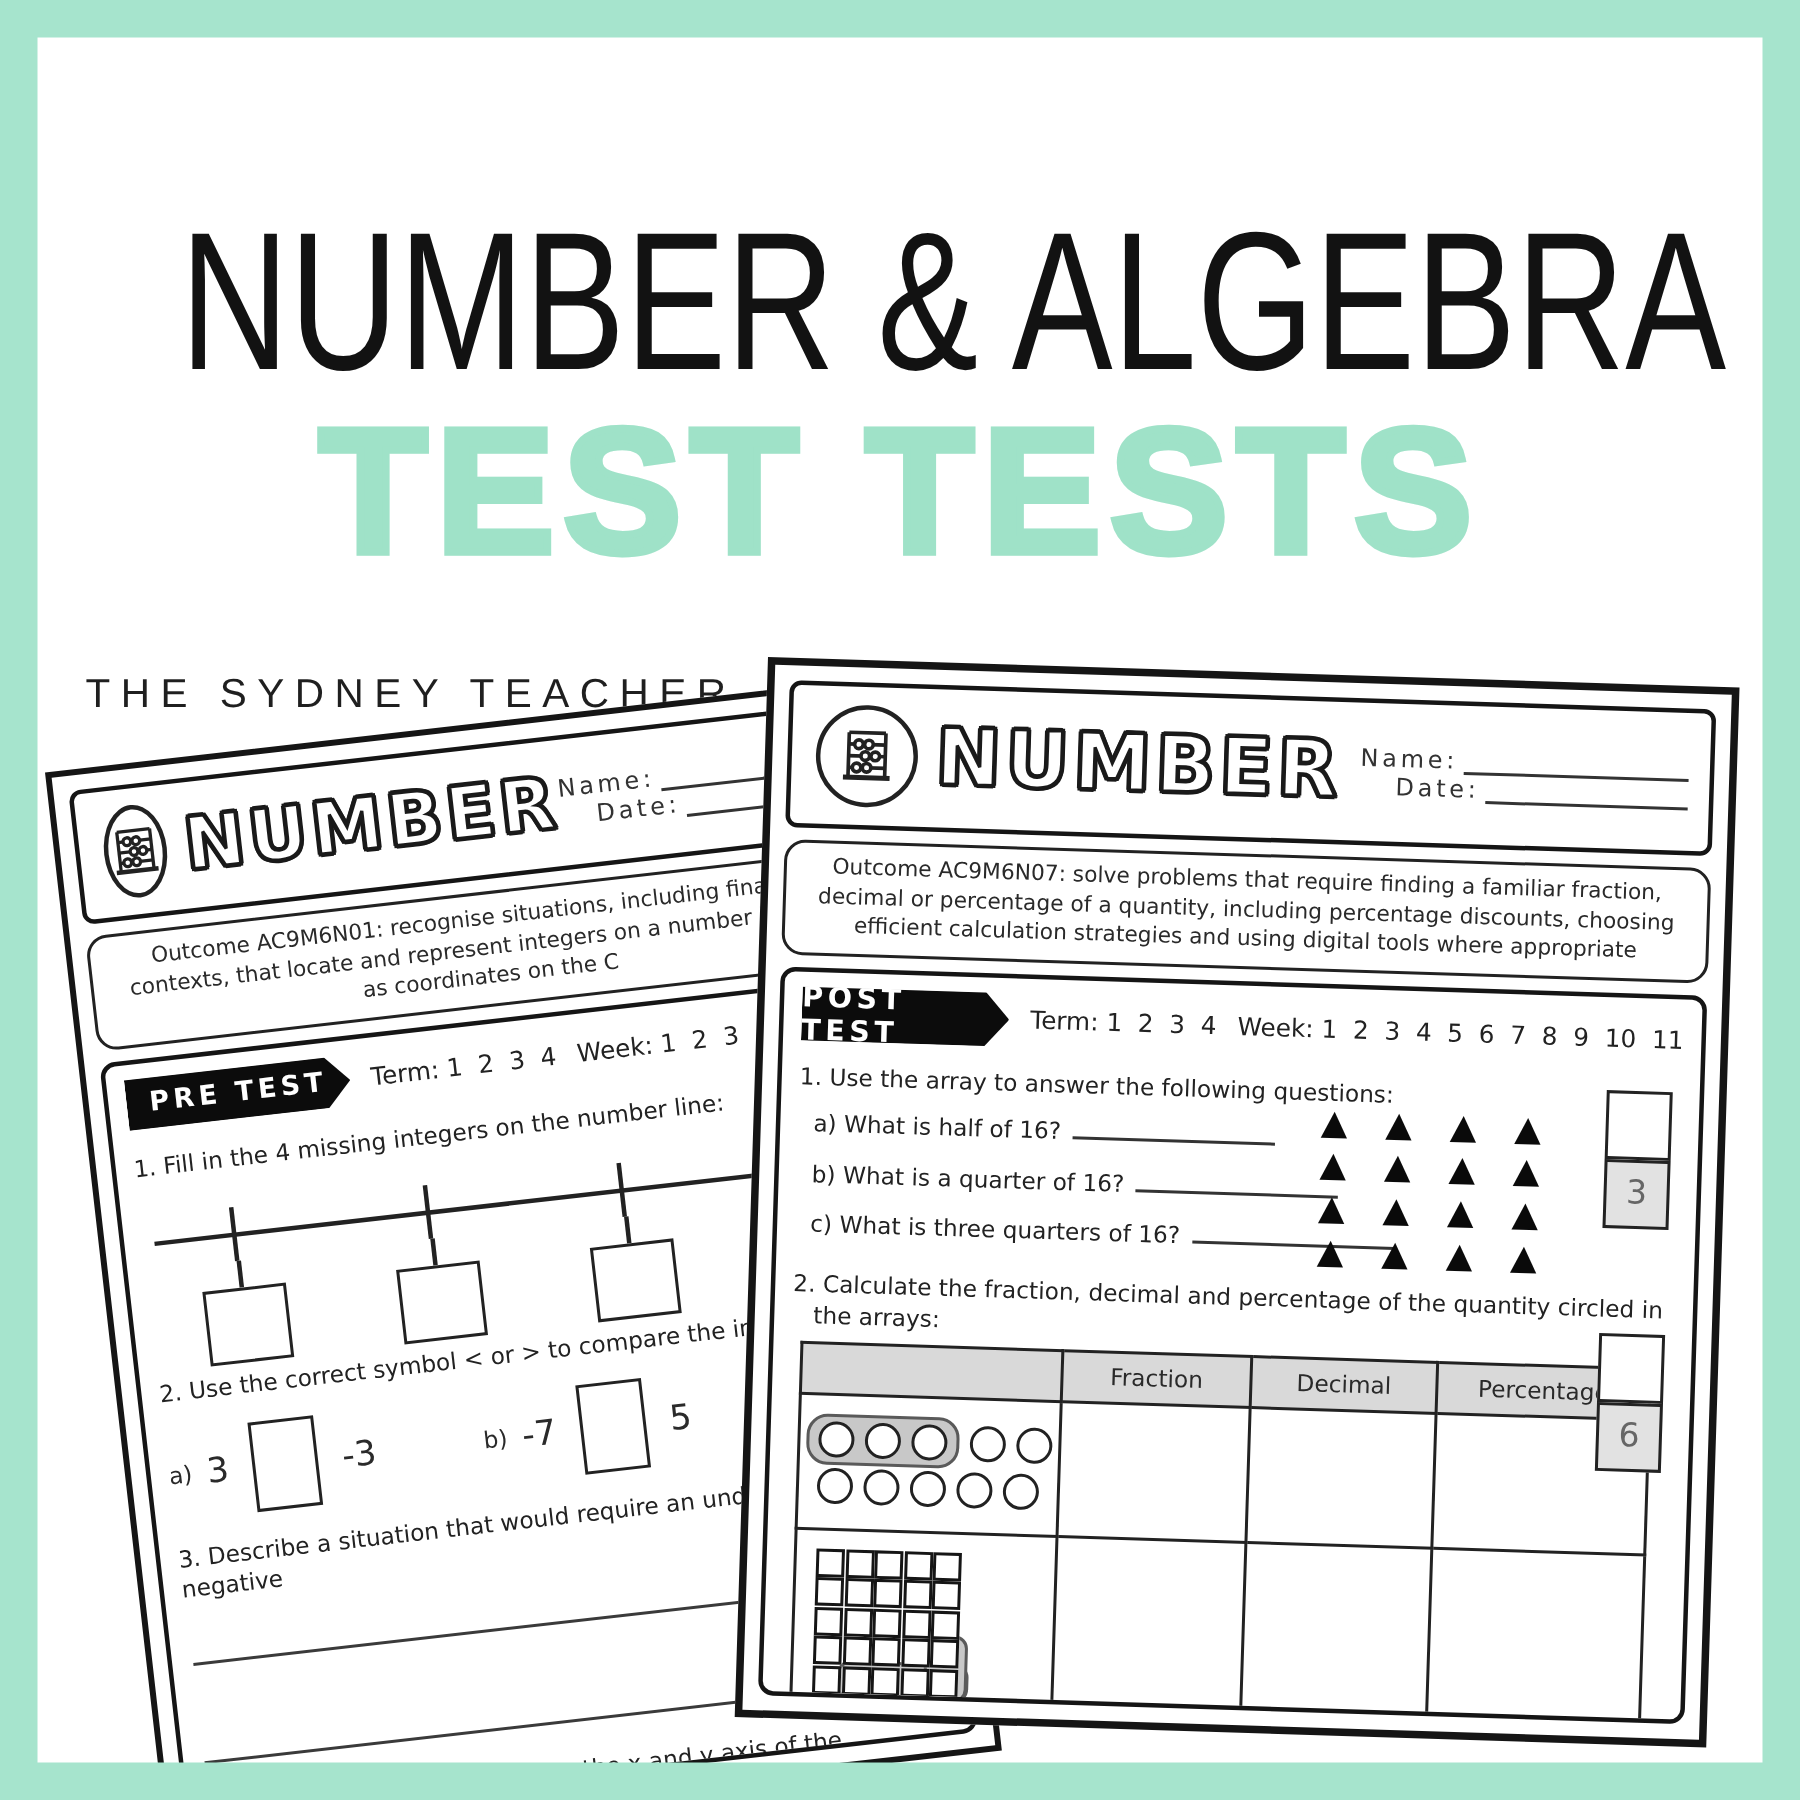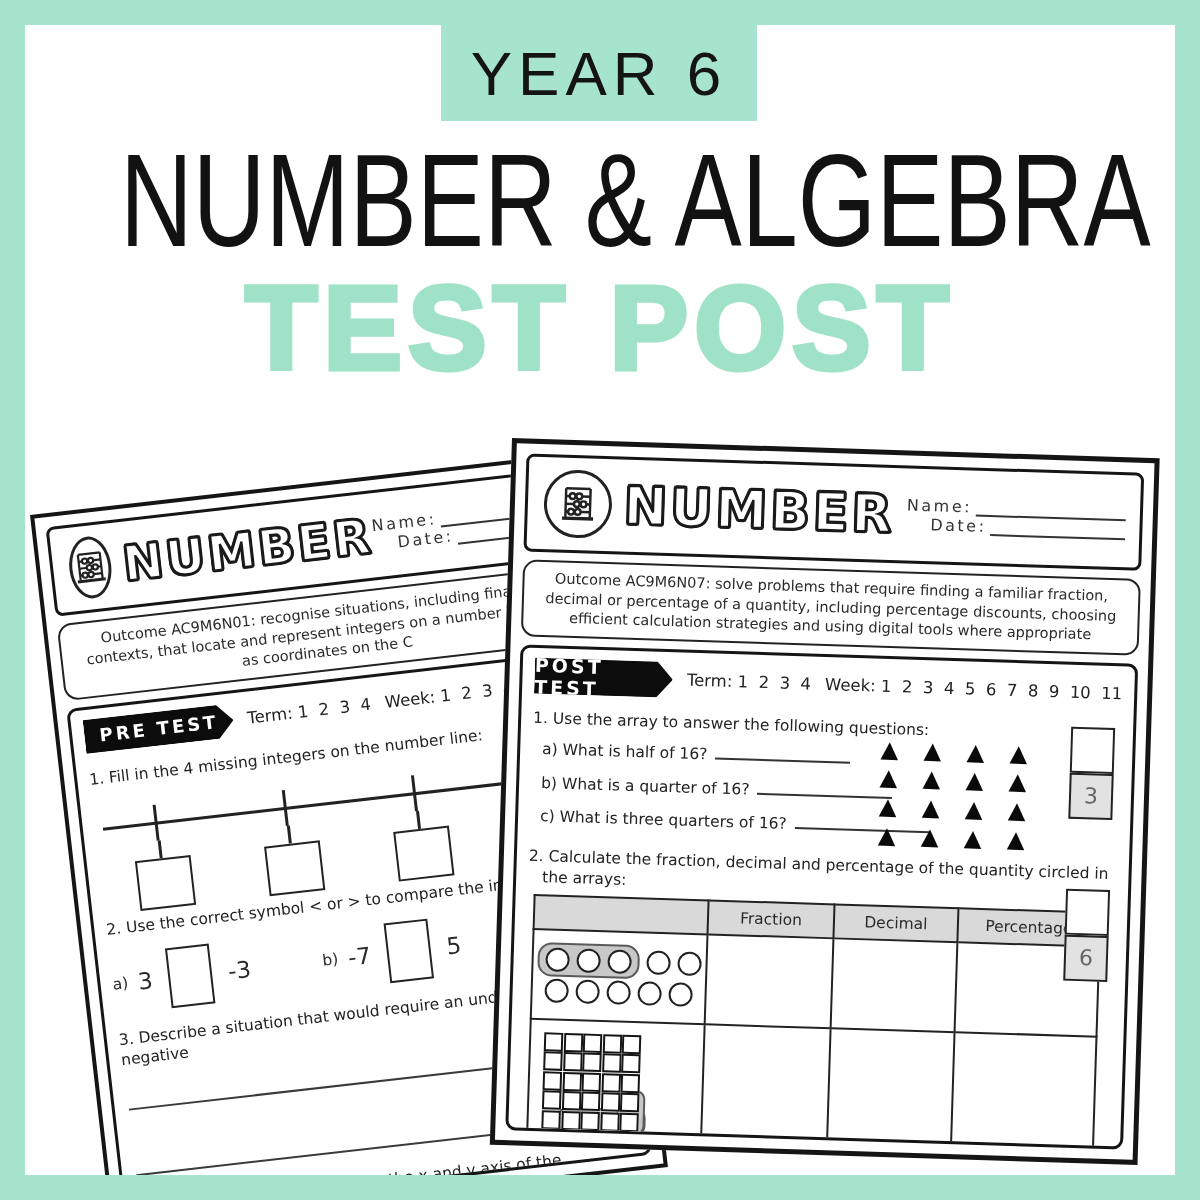--- a/index.html
+++ b/index.html
@@ -118,23 +118,23 @@
   
   .bottom-banner{position:absolute;left:230px;top:1086px;width:745px;height:114px;background:#a6e4cd;z-index:5;
                  display:flex;align-items:center;justify-content:center;}
   .bottom-banner .txt{font-size:78px;letter-spacing:3px;color:#121212;transform:scale(0.80,1);white-space:nowrap;}
 </style>
 </head>
 <body>
 
 <div class="canvas">
 
-  <div class="year-badge">YEAR 6</div>
   <div class="main-title">NUMBER &amp; ALGEBRA</div>
-  <div class="sub-title">TEST POST</div>
+  <div class="sub-title">TEST TESTS</div>
+  <div class="author">THE SYDNEY TEACHER</div>
 
   <div class="page page-left">
     <div class="page-inner">
       <div class="hdr-box">
         <span class="abacus-wrap">
           <svg width="36" height="36" viewBox="0 0 36 36">
               <g fill="none" stroke="#222" stroke-width="2.2">
             <line x1="7" y1="4" x2="29" y2="4"></line>
                 <line x1="7" y1="4" x2="7" y2="30"></line>
                 <line x1="29" y1="4" x2="29" y2="30"></line>

